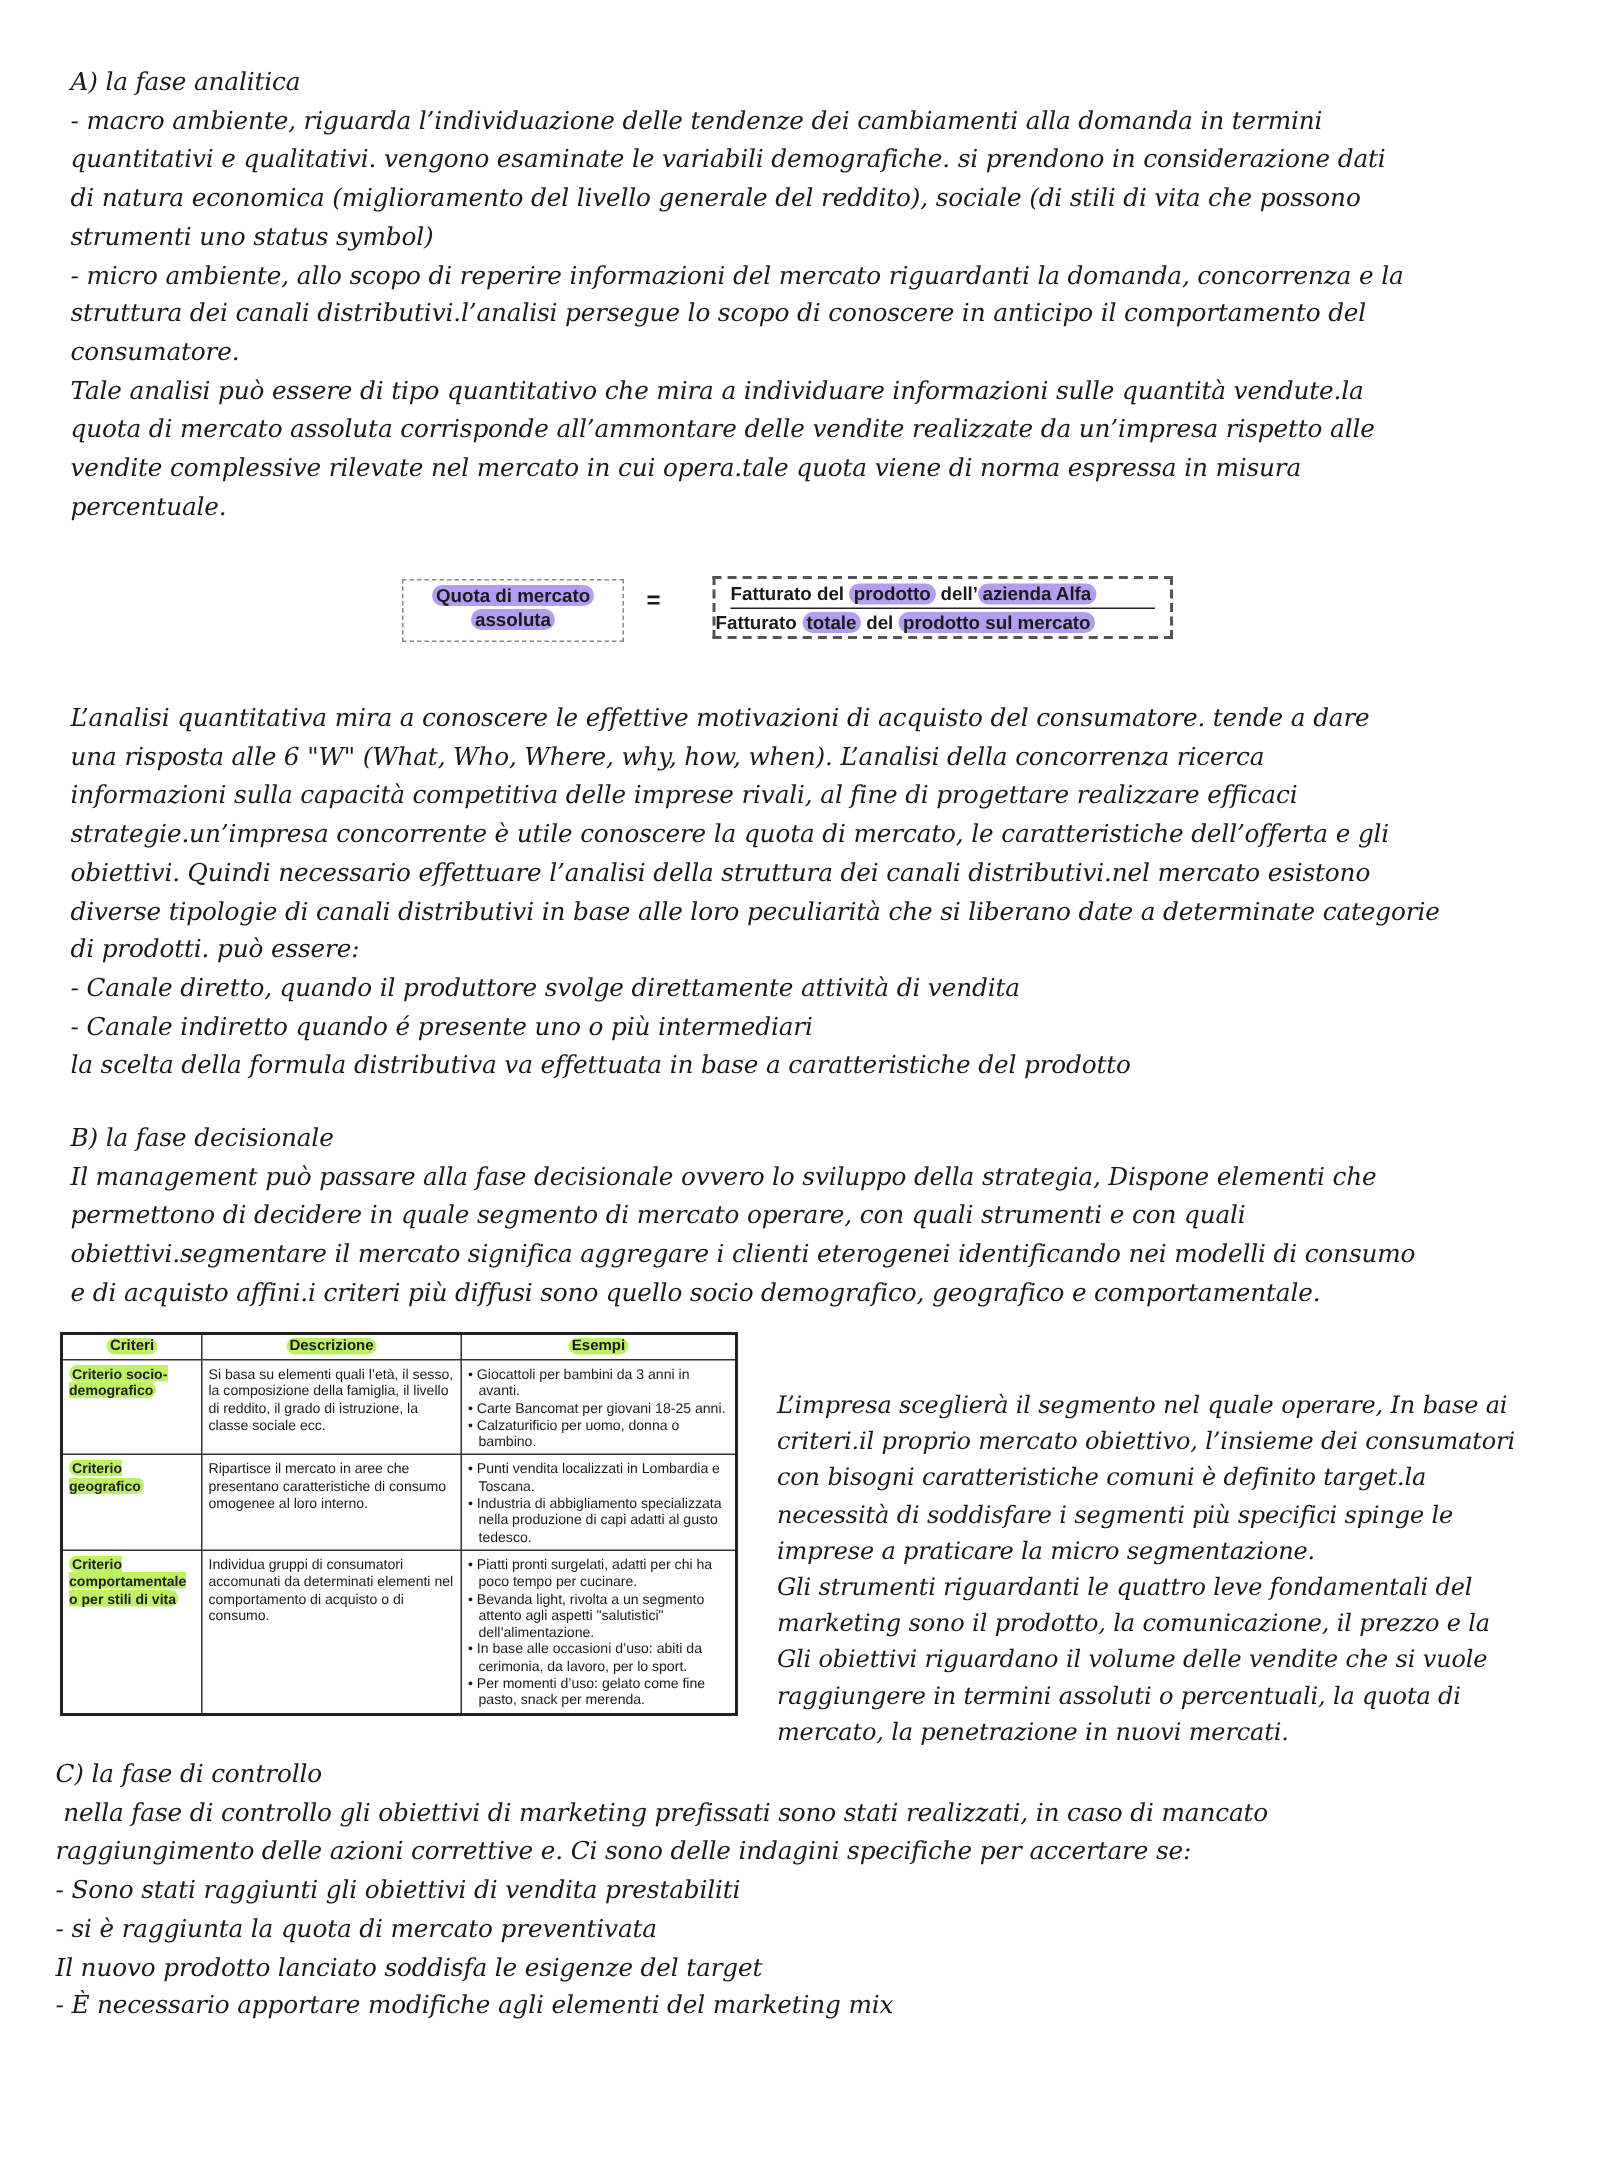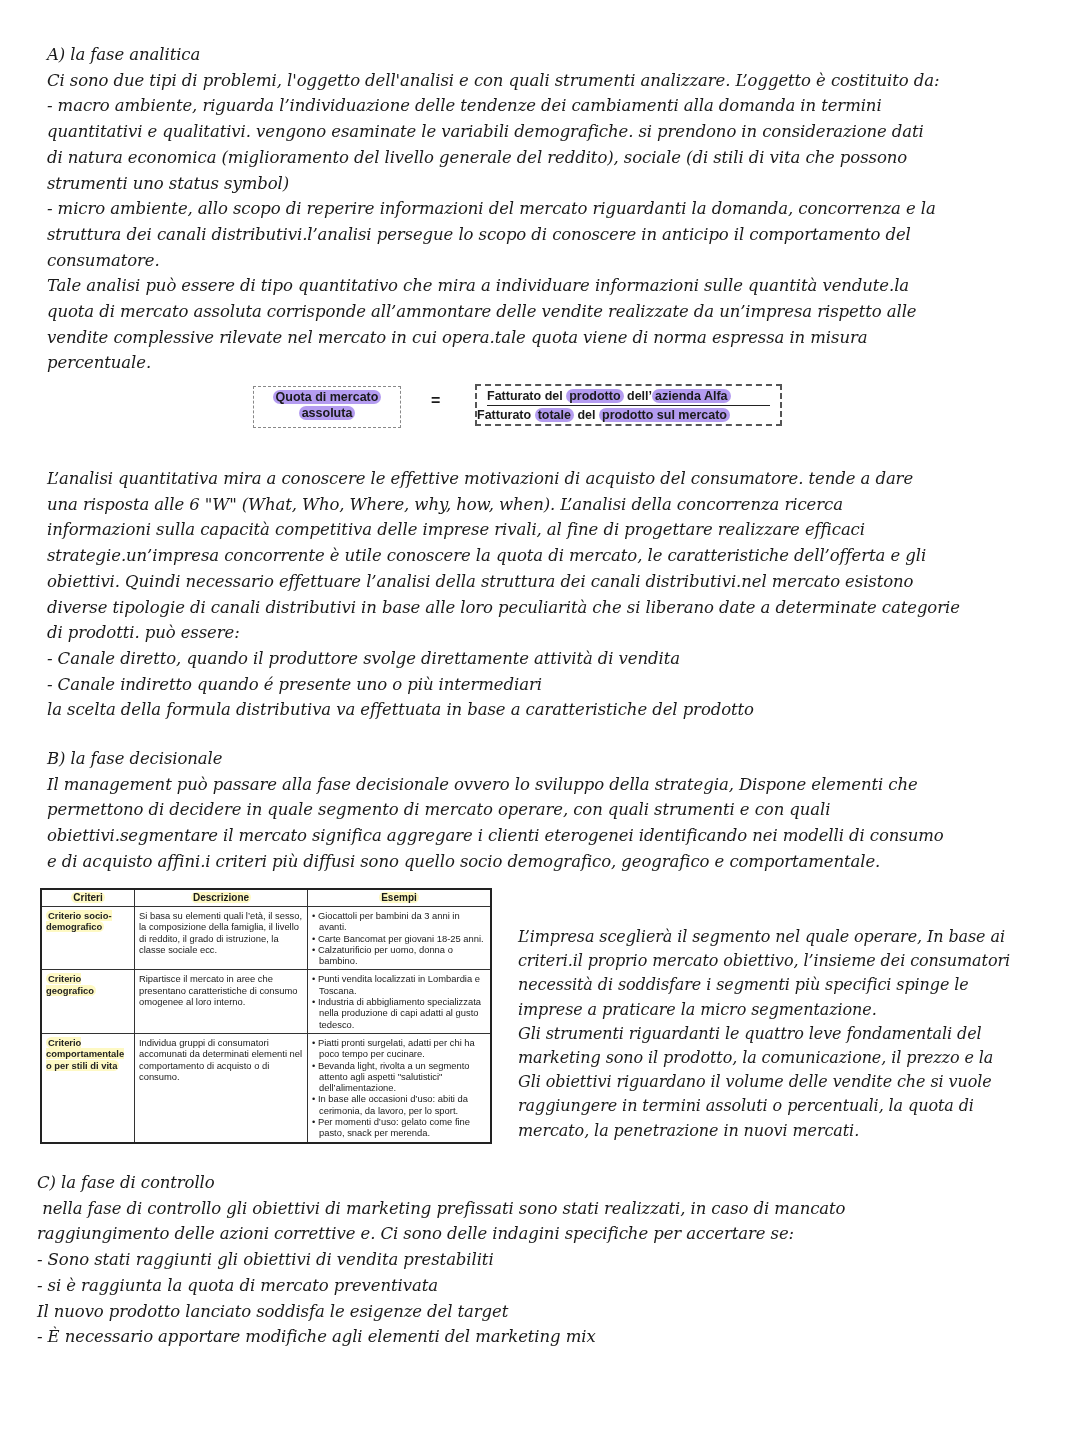--- a/index.html
+++ b/index.html
@@ -1,25 +1,25 @@
 <!DOCTYPE html>
 <html><head>
 <meta charset="utf-8">
 <style>
   html, body { margin: 0; padding: 0; background: #ffffff; }
   body { width: 1080px; height: 1439px; position: relative; overflow: hidden; color: #1a1a1a; }
   .hand { font-family: "DejaVu Serif", serif; font-style: italic; font-size: 16.5px; line-height: 25.7px; letter-spacing: -0.1px; }
   .block { position: absolute; left: 47px; width: 990px; }
   .line { white-space: nowrap; display: block; }
   .hl { background: #b49cf0; border-radius: 7px; padding: 0 3px; }
-  .hlt { background: #fef9c3; border-radius: 6px; padding: 0 2px; }
+  .hlt { background: #bef264; border-radius: 6px; padding: 0 2px; }
 
   
   .formula { position: absolute; left: 248px; top: 380px; width: 545px; height: 56px; font-family: "Liberation Sans", sans-serif; font-weight: bold; font-size: 12.5px; }
-  .f-left { position: absolute; left: 5px; top: 6px; width: 146px; height: 38px; border: 1px dashed #888; text-align: center; line-height: 16px; padding-top: 2px; }
+  .f-left { position: absolute; left: 20px; top: 6px; width: 146px; height: 38px; border: 1px dashed #888; text-align: center; line-height: 16px; padding-top: 2px; }
   .f-eq { position: absolute; left: 183px; top: 12px; font-size: 16px; }
   .f-right { position: absolute; left: 227px; top: 4px; width: 303px; height: 38px; border: 2px dashed #555; }
   .f-num { display: block; line-height: 17px; border-bottom: 1.5px solid #222; margin: 2px 10px 0; }
   .f-den { display: block; line-height: 18px; }
 
   
   .ctable { position: absolute; left: 40px; top: 888px; width: 452px; border-collapse: collapse; font-family: "Liberation Sans", sans-serif; font-size: 9.4px; line-height: 11.3px; border: 2px solid #222; }
   .ctable th { border: 1px solid #333; font-weight: bold; font-size: 10px; padding: 2px 4px; text-align: center; height: 12px; }
   .ctable td { border: 1px solid #333; vertical-align: top; padding: 3px 4px; }
   .ctable td.crit { width: 84px; font-weight: bold; color: #222; }
@@ -27,21 +27,20 @@
   .ctable td.ex { }
   .ex-item { display: block; padding-left: 7px; text-indent: -7px; }
 
   .side { position: absolute; left: 518px; top: 877px; width: 505px; }
 </style>
 </head>
 <body>
 
 <div class="block hand" style="top:42px;">
   <span class="line">A) la fase analitica</span>
-  <span class="line">Ci sono due tipi di problemi, l'oggetto dell'analisi e con quali strumenti analizzare. L’oggetto è costituito da:</span>
   <span class="line">- macro ambiente, riguarda l’individuazione delle tendenze dei cambiamenti alla domanda in termini</span>
   <span class="line">quantitativi e qualitativi. vengono esaminate le variabili demografiche. si prendono in considerazione dati</span>
   <span class="line">di natura economica (miglioramento del livello generale del reddito), sociale (di stili di vita che possono</span>
   <span class="line">strumenti uno status symbol)</span>
   <span class="line">- micro ambiente, allo scopo di reperire informazioni del mercato riguardanti la domanda, concorrenza e la</span>
   <span class="line">struttura dei canali distributivi.l’analisi persegue lo scopo di conoscere in anticipo il comportamento del</span>
   <span class="line">consumatore.</span>
   <span class="line">Tale analisi può essere di tipo quantitativo che mira a individuare informazioni sulle quantità vendute.la</span>
   <span class="line">quota di mercato assoluta corrisponde all’ammontare delle vendite realizzate da un’impresa rispetto alle</span>
   <span class="line">vendite complessive rilevate nel mercato in cui opera.tale quota viene di norma espressa in misura</span>
@@ -116,20 +115,21 @@
         <span class="ex-item">• <span>In base alle occasioni d’uso: abiti da cerimonia, da lavoro, per lo sport.</span></span>
         <span class="ex-item">• <span>Per momenti d’uso: gelato come fine pasto, snack per merenda.</span></span>
       </td>
     </tr>
   </tbody>
 </table>
 
 <div class="side hand" style="font-size:16px; line-height:24.2px;margin-top:48px;">
   <span class="line">L’impresa sceglierà il segmento nel quale operare, In base ai</span>
   <span class="line">criteri.il proprio mercato obiettivo, l’insieme dei consumatori</span>
+  <span class="line">con bisogni caratteristiche comuni è definito target.la</span>
   <span class="line">necessità di soddisfare i segmenti più specifici spinge le</span>
   <span class="line">imprese a praticare la micro segmentazione.</span>
   <span class="line">Gli strumenti riguardanti le quattro leve fondamentali del</span>
   <span class="line">marketing sono il prodotto, la comunicazione, il prezzo e la</span>
   <span class="line">Gli obiettivi riguardano il volume delle vendite che si vuole</span>
   <span class="line">raggiungere in termini assoluti o percentuali, la quota di</span>
   <span class="line">mercato, la penetrazione in nuovi mercati.</span>
 </div>
 
 <div class="block hand" style="top:1170px; left:37px;">

